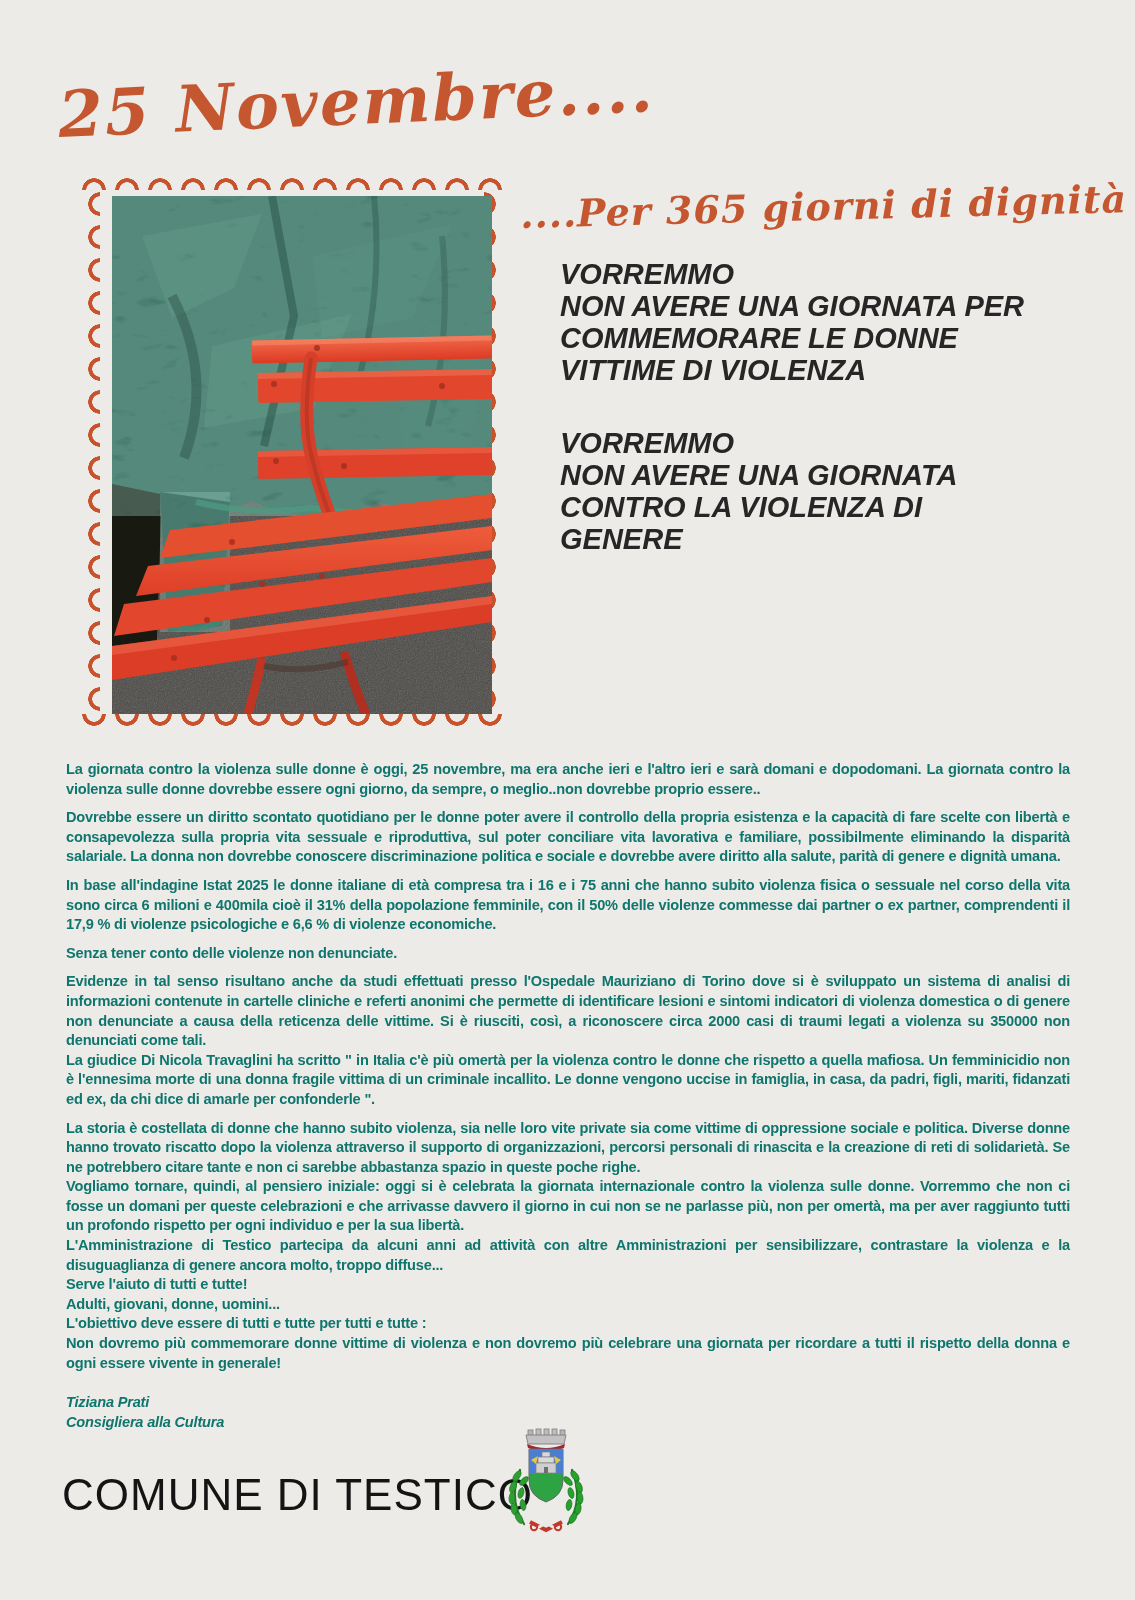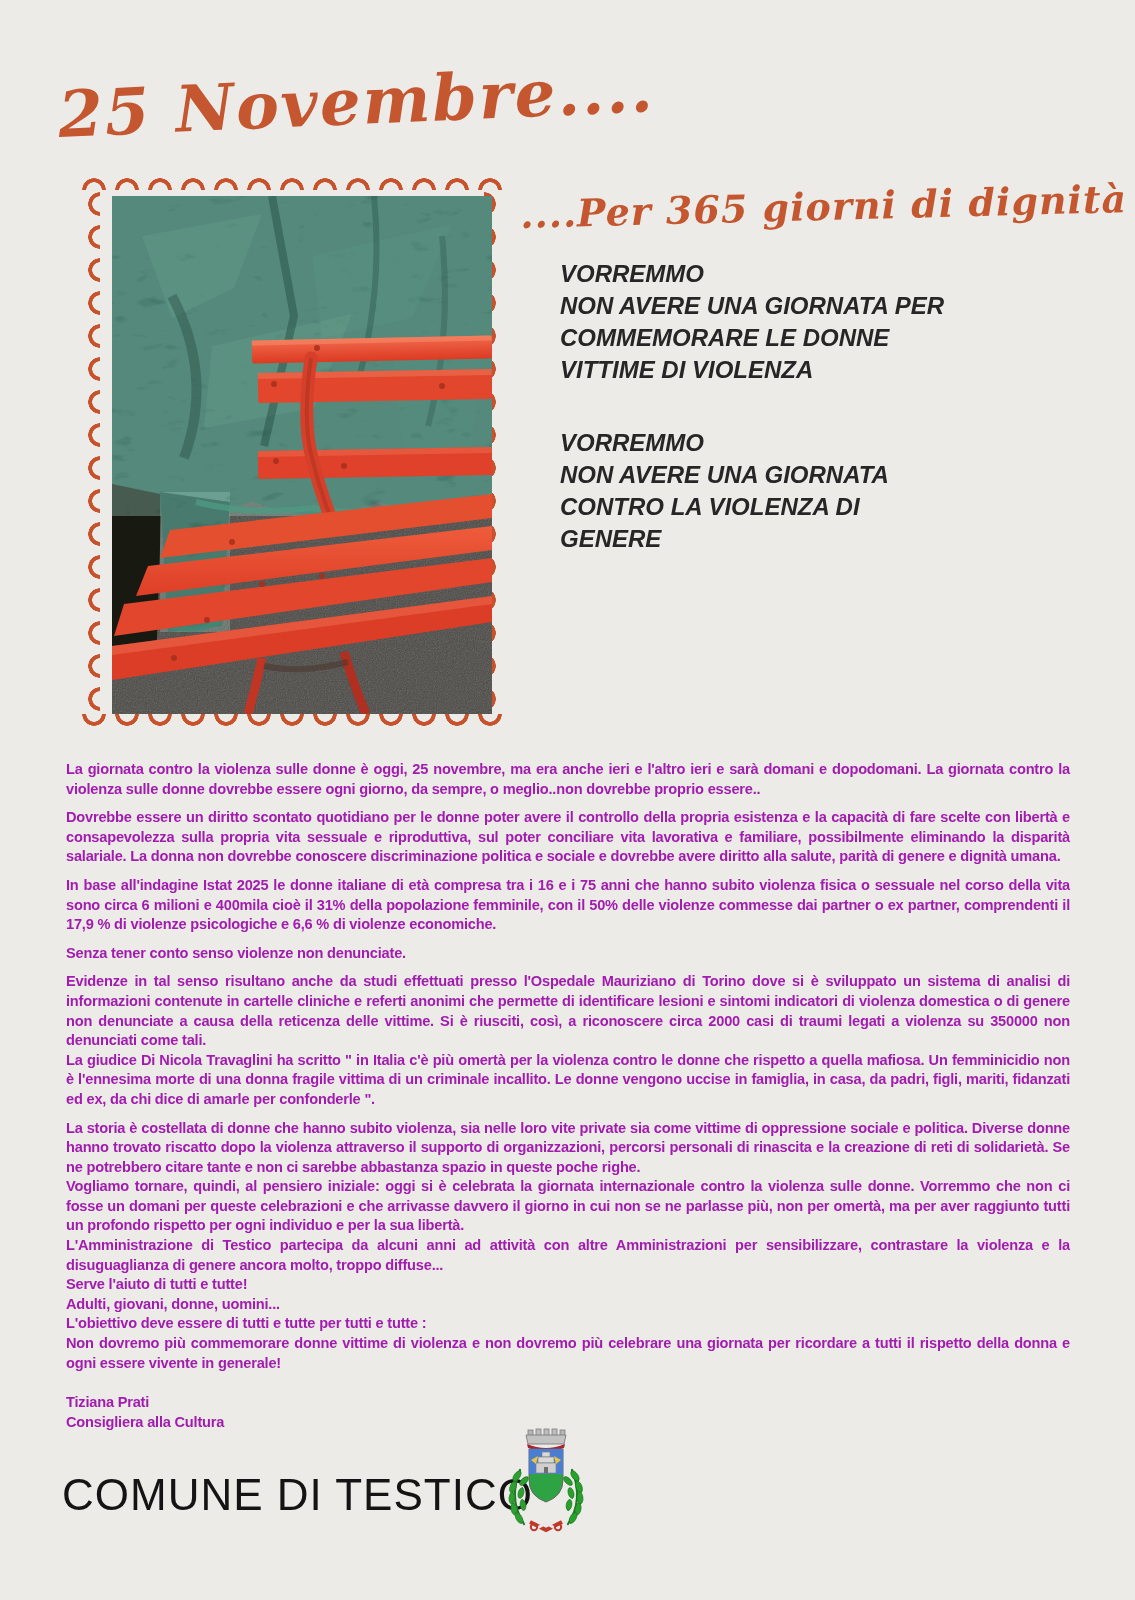--- a/index.html
+++ b/index.html
@@ -55,36 +55,36 @@
     background-size:26px 33px;background-repeat:repeat-y;
   }
   .photo{position:absolute;left:42px;top:38px;width:380px;height:518px;overflow:hidden;}
   
   .statements{
     position:absolute;left:560px;top:258px;width:540px;
     color:#262626;
   }
   .statement{
     font-weight:bold;font-style:italic;
-    font-size:24px;line-height:32px;
+    font-size:29px;line-height:32px;
     white-space:pre-line;
     margin:0 0 41px 0;
     letter-spacing:0px;
   }
   
   .body-text{
     position:absolute;left:66px;top:760px;width:1004px;
-    color:#a21caf;
+    color:#0f766e;
     font-size:14.6px;font-weight:bold;
     line-height:19.6px;
     letter-spacing:-0.2px;
     text-align:justify;
   }
   .bp{margin:0 0 9px 0;white-space:pre-line;}
-  .signature{margin-top:20px;white-space:pre-line;text-align:left;}
+  .signature{margin-top:20px;white-space:pre-line;text-align:left;font-style:italic;}
   
   .municipality{
     position:absolute;left:62px;top:1470px;
     font-size:44px;font-weight:400;color:#141414;
     letter-spacing:1px;white-space:nowrap;
   }
   .crest{position:absolute;left:500px;top:1426px;width:92px;height:116px;}
 </style>
 </head>
 <body>
@@ -203,21 +203,21 @@
     <p class="statement">VORREMMO
 NON AVERE UNA GIORNATA
 CONTRO LA VIOLENZA DI
 GENERE</p>
   </div>
 
   <div class="body-text">
     <p class="bp">La giornata contro la violenza sulle donne è oggi, 25 novembre, ma era anche ieri e l'altro ieri e sarà domani e dopodomani. La giornata contro la violenza sulle donne dovrebbe essere ogni giorno, da sempre, o meglio..non dovrebbe proprio essere..</p>
     <p class="bp">Dovrebbe essere un diritto scontato quotidiano per le donne poter avere il controllo della propria esistenza e la capacità di fare scelte con libertà e consapevolezza sulla propria vita sessuale e riproduttiva, sul poter conciliare vita lavorativa e familiare, possibilmente eliminando la disparità salariale. La donna non dovrebbe conoscere discriminazione politica e sociale e dovrebbe avere diritto alla salute, parità di genere e dignità umana.</p>
     <p class="bp">In base all'indagine Istat 2025 le donne italiane di età compresa tra i 16 e i 75 anni che hanno subito violenza fisica o sessuale nel corso della vita sono circa 6 milioni e 400mila cioè il 31% della popolazione femminile, con il 50% delle violenze commesse dai partner o ex partner, comprendenti il 17,9 % di violenze psicologiche e 6,6 % di violenze economiche.</p>
-    <p class="bp">Senza tener conto senso violenze non denunciate.</p>
+    <p class="bp">Senza tener conto delle violenze non denunciate.</p>
     <p class="bp">Evidenze in tal senso risultano anche da studi effettuati presso l'Ospedale Mauriziano di Torino dove si è sviluppato un sistema di analisi di informazioni contenute in cartelle cliniche e referti anonimi che permette di identificare lesioni e sintomi indicatori di violenza domestica o di genere non denunciate a causa della reticenza delle vittime. Si è riusciti, così, a riconoscere circa 2000 casi di traumi legati a violenza su 350000 non denunciati come tali.
 La giudice Di Nicola Travaglini ha scritto " in Italia c'è più omertà per la violenza contro le donne che rispetto a quella mafiosa. Un femminicidio non è l'ennesima morte di una donna fragile vittima di un criminale incallito. Le donne vengono uccise in famiglia, in casa, da padri, figli, mariti, fidanzati ed ex, da chi dice di amarle per confonderle ".</p>
     <p class="bp">La storia è costellata di donne che hanno subito violenza, sia nelle loro vite private sia come vittime di oppressione sociale e politica. Diverse donne hanno trovato riscatto dopo la violenza attraverso il supporto di organizzazioni, percorsi personali di rinascita e la creazione di reti di solidarietà. Se ne potrebbero citare tante e non ci sarebbe abbastanza spazio in queste poche righe.
 Vogliamo tornare, quindi, al pensiero iniziale: oggi si è celebrata la giornata internazionale contro la violenza sulle donne. Vorremmo che non ci fosse un domani per queste celebrazioni e che arrivasse davvero il giorno in cui non se ne parlasse più, non per omertà, ma per aver raggiunto tutti un profondo rispetto per ogni individuo e per la sua libertà.
 L'Amministrazione di Testico partecipa da alcuni anni ad attività con altre Amministrazioni per sensibilizzare, contrastare la violenza e la disuguaglianza di genere ancora molto, troppo diffuse...
 Serve l'aiuto di tutti e tutte!
 Adulti, giovani, donne, uomini...
 L'obiettivo deve essere di tutti e tutte per tutti e tutte :
 Non dovremo più commemorare donne vittime di violenza e non dovremo più celebrare una giornata per ricordare a tutti il rispetto della donna e ogni essere vivente in generale!</p>
     <p class="bp signature">Tiziana Prati

